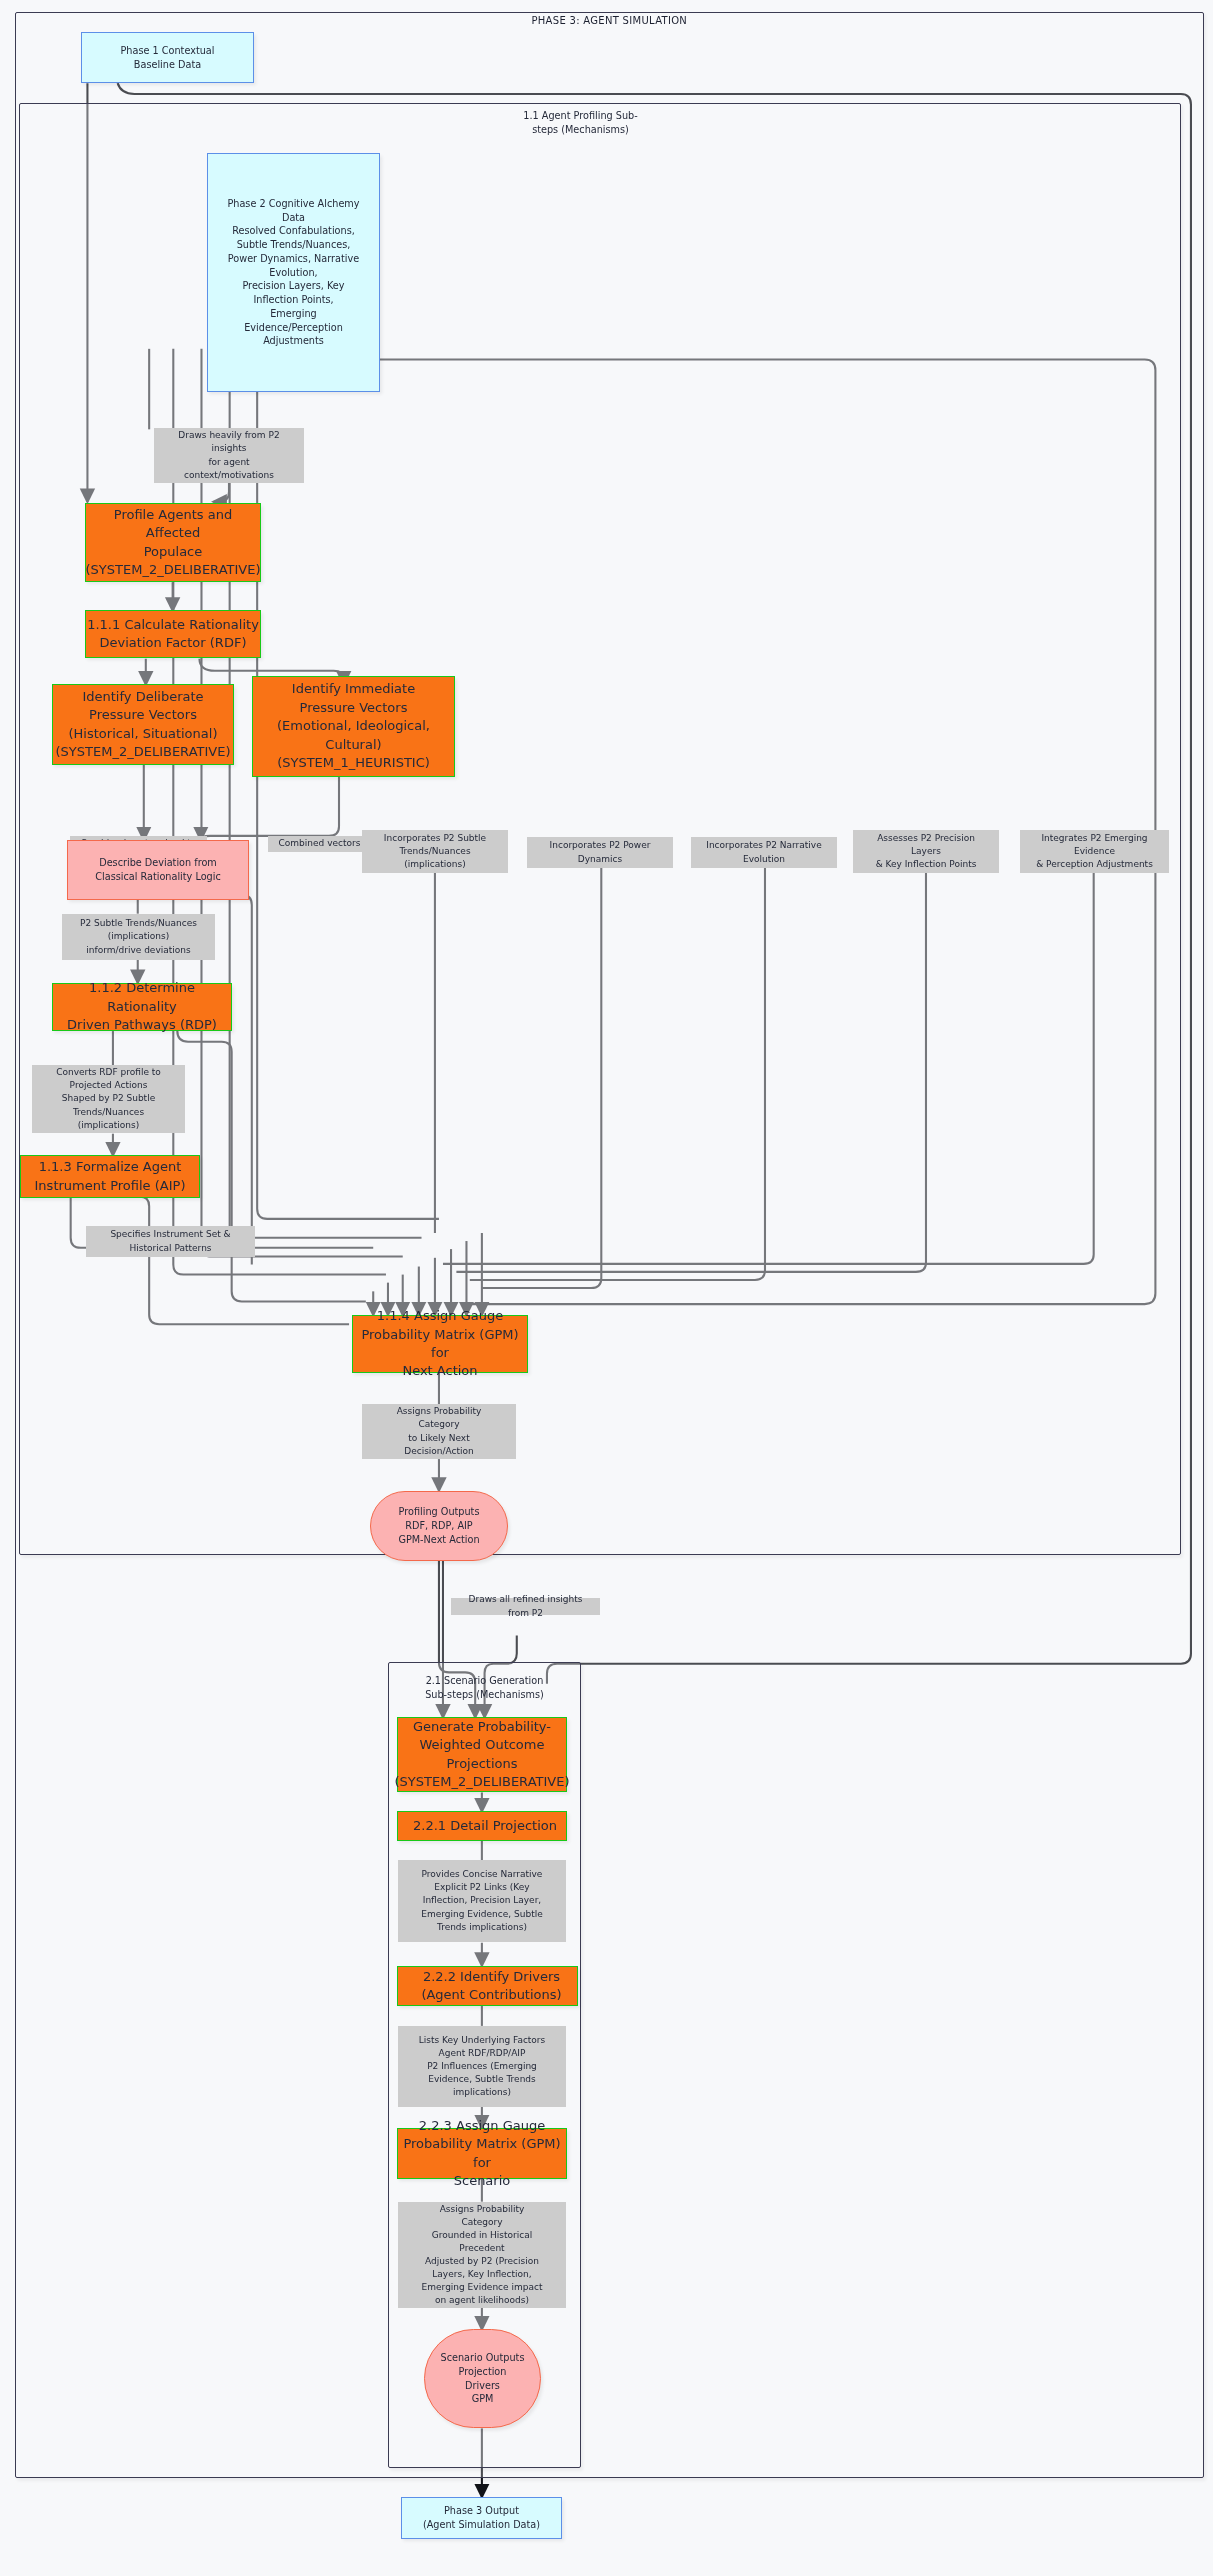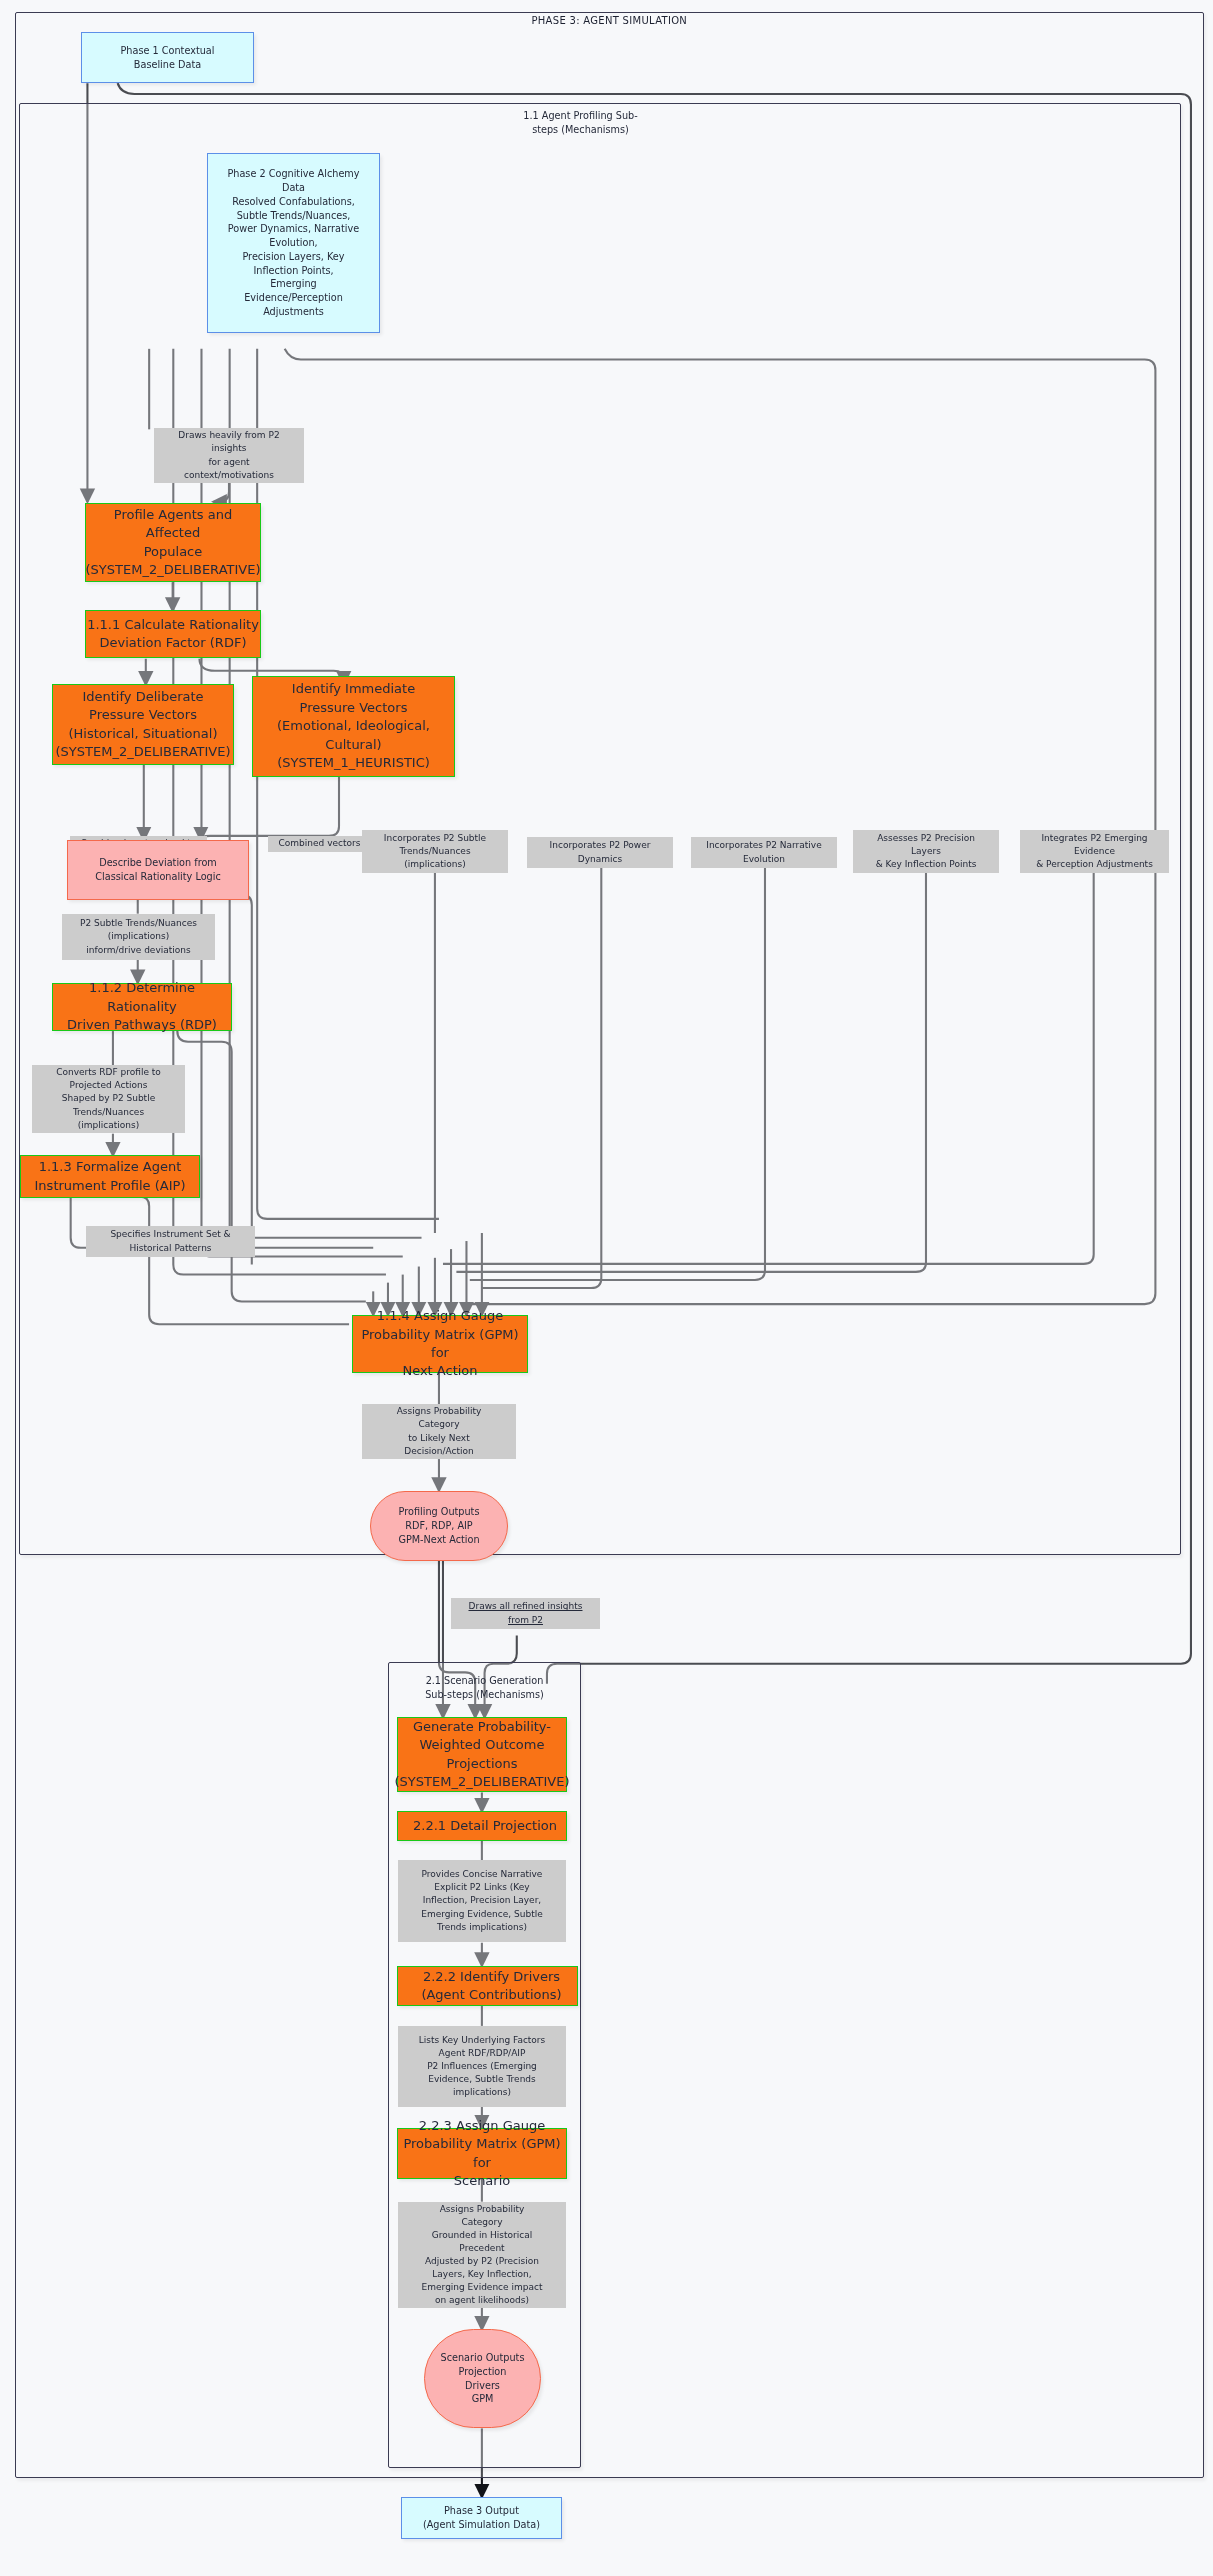--- a/index.html
+++ b/index.html
@@ -113,21 +113,21 @@
   <div class="cluster-title" style="left:470px;top:109px;width:221px;">1.1 Agent Profiling Sub-
 steps (Mechanisms)</div>
 
   <div class="cluster" style="left:388px;top:1662px;width:193px;height:806px;"></div>
   <div class="cluster-title" style="left:388px;top:1666px;width:193px;margin-top:8px;">2.1 Scenario Generation
 Sub-steps (Mechanisms)</div>
 
   <div class="node blue" style="left:81px;top:32px;width:173px;height:51px;">Phase 1 Contextual
 Baseline Data</div>
 
-  <div class="node blue" style="left:207px;top:153px;width:173px;height:180px;">Phase 2 Cognitive Alchemy
+  <div class="node blue" style="left:207px;top:153px;width:173px;height:239px;">Phase 2 Cognitive Alchemy
 Data
 Resolved Confabulations,
 Subtle Trends/Nuances,
 Power Dynamics, Narrative
 Evolution,
 Precision Layers, Key
 Inflection Points,
 Emerging
 Evidence/Perception
 Adjustments</div>
@@ -201,21 +201,21 @@
 
   <div class="edgelabel" style="left:362px;top:1404px;width:154px;height:55px;">Assigns Probability
 Category
 to Likely Next
 Decision/Action</div>
 
   <div class="node stadium" style="left:370px;top:1491px;width:138px;height:70px;">Profiling Outputs
 RDF, RDP, AIP
 GPM-Next Action</div>
 
-  <div class="edgelabel" style="left:451px;top:1598px;width:149px;height:31px;text-decoration:underline;">Draws all refined insights
+  <div class="edgelabel" style="left:451px;top:1598px;width:149px;height:17px;">Draws all refined insights
 from P2</div>
 
   <div class="node green" style="left:397px;top:1717px;width:170px;height:75px;">Generate Probability-
 Weighted Outcome
 Projections
 (SYSTEM_2_DELIBERATIVE)</div>
 
   <div class="node green" style="left:397px;top:1811px;width:170px;height:29.5px;padding-left:6px;">2.2.1 Detail Projection</div>
 
   <div class="edgelabel" style="left:398px;top:1860px;width:168px;height:82px;">Provides Concise Narrative

